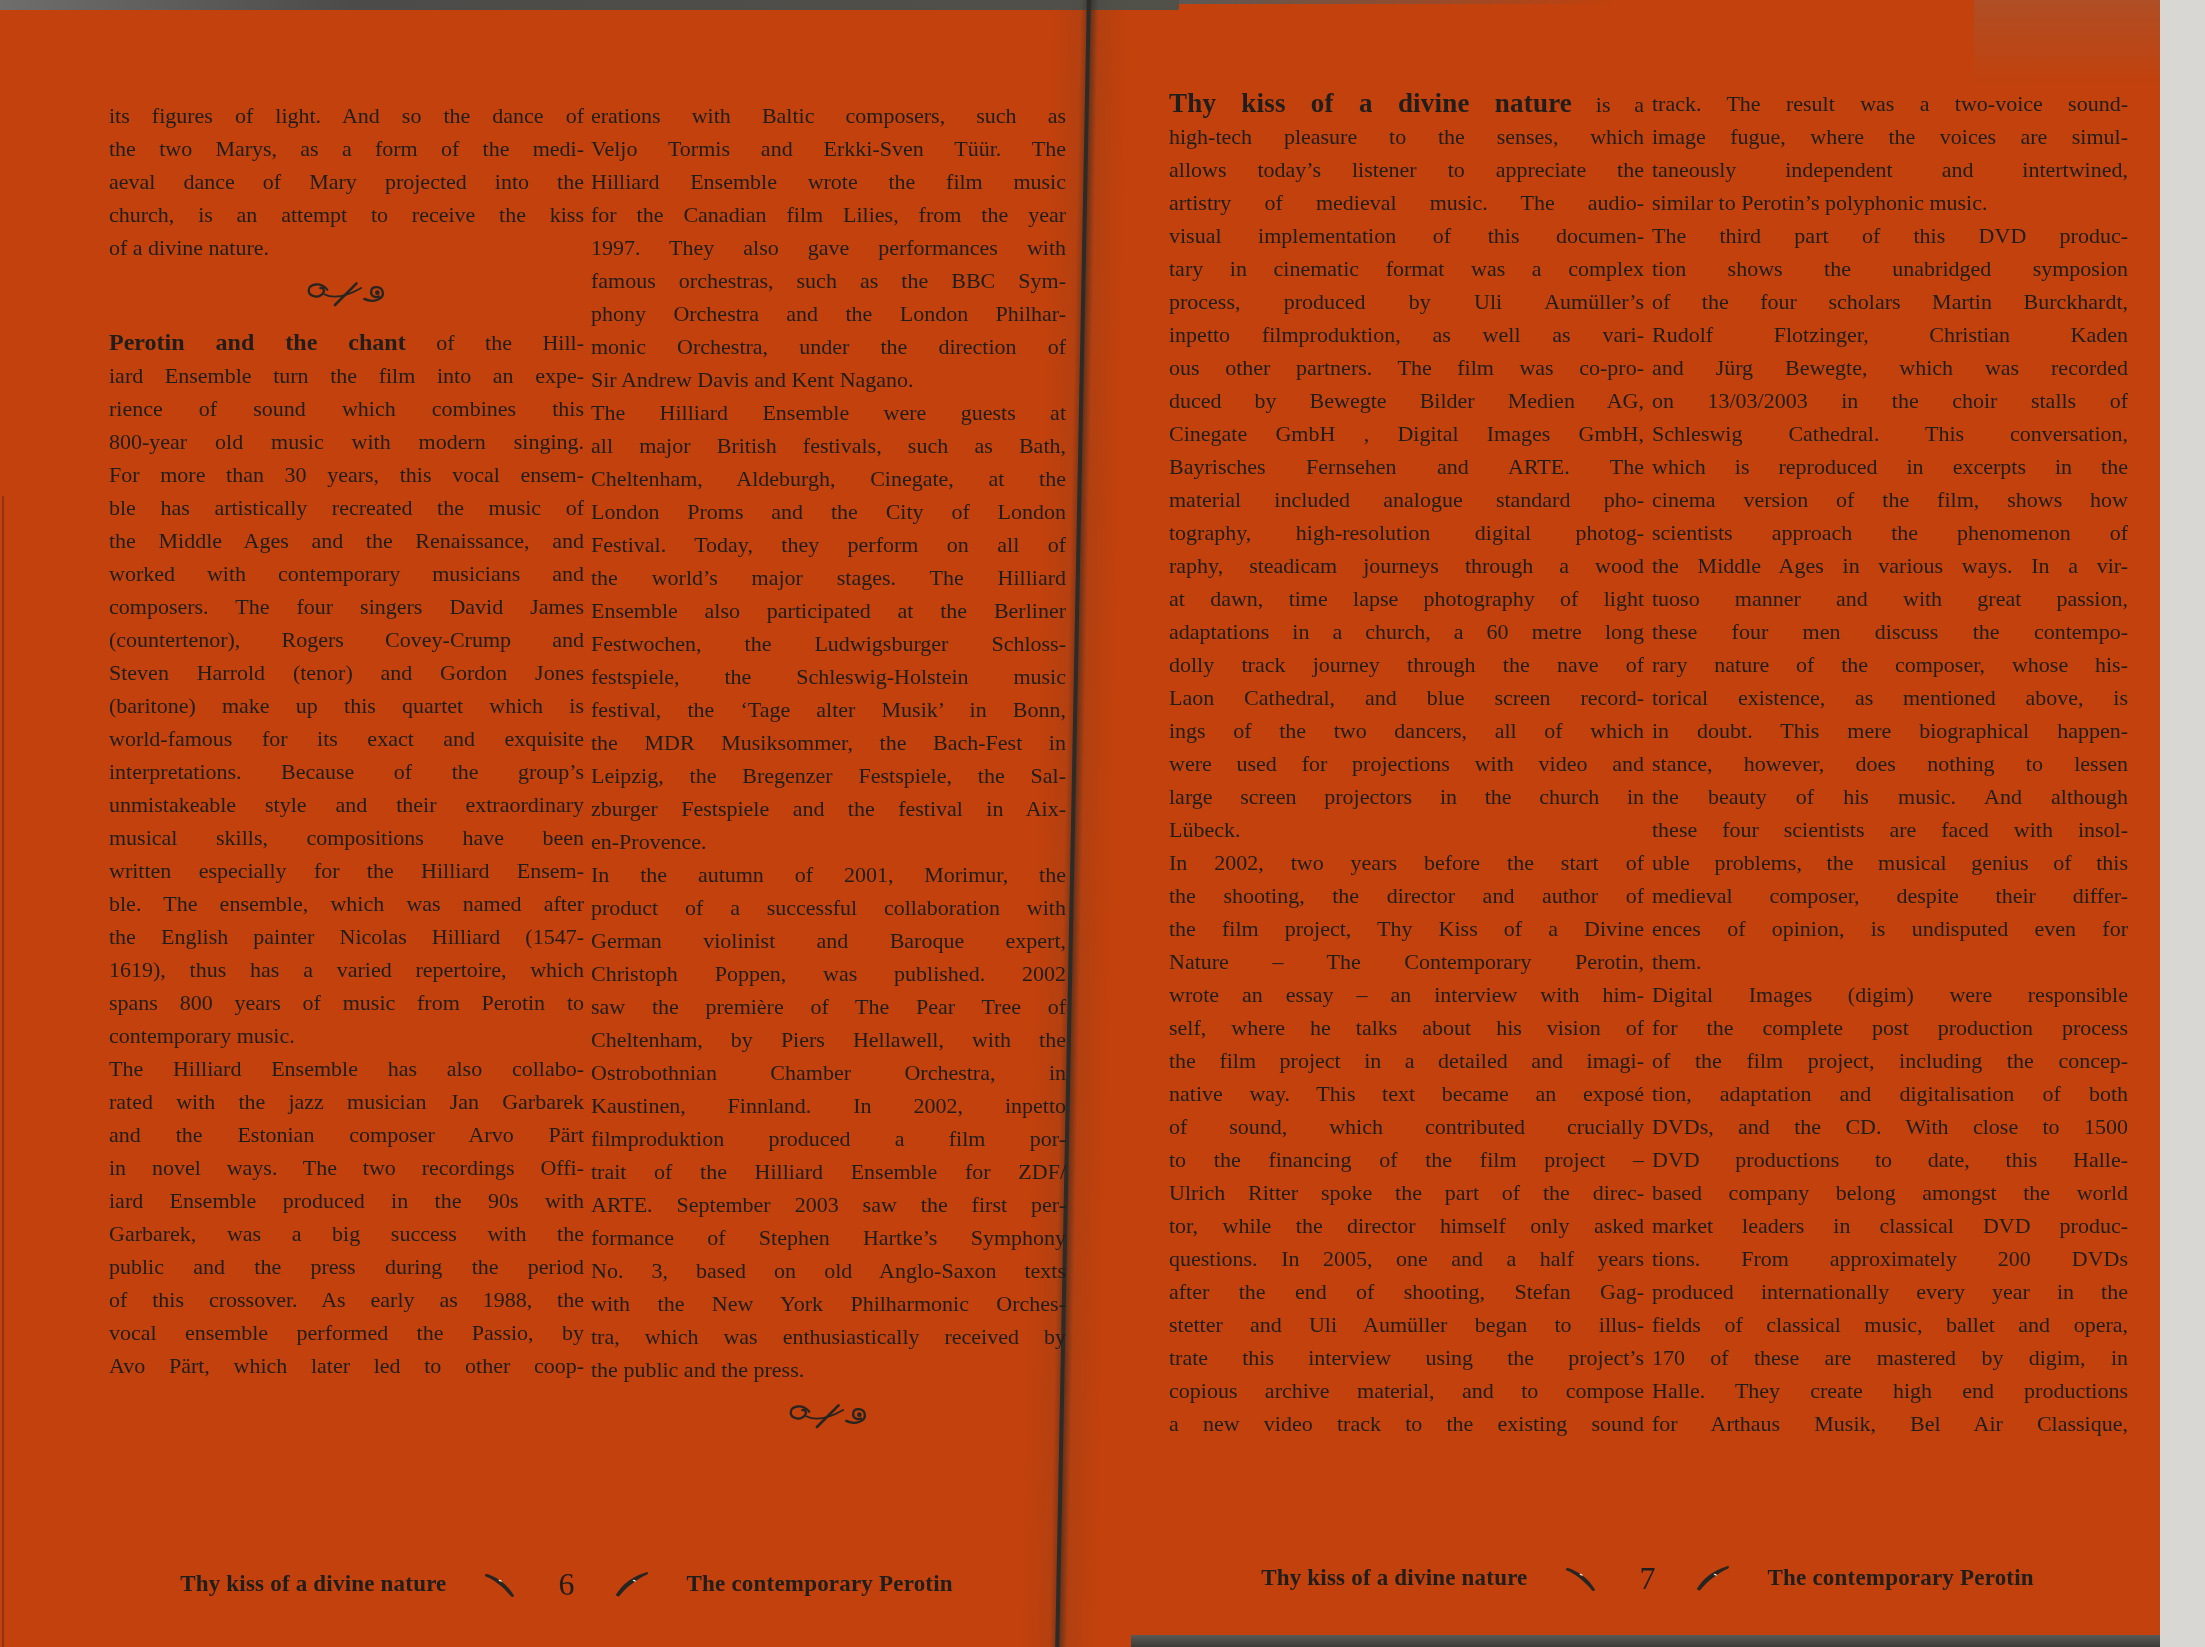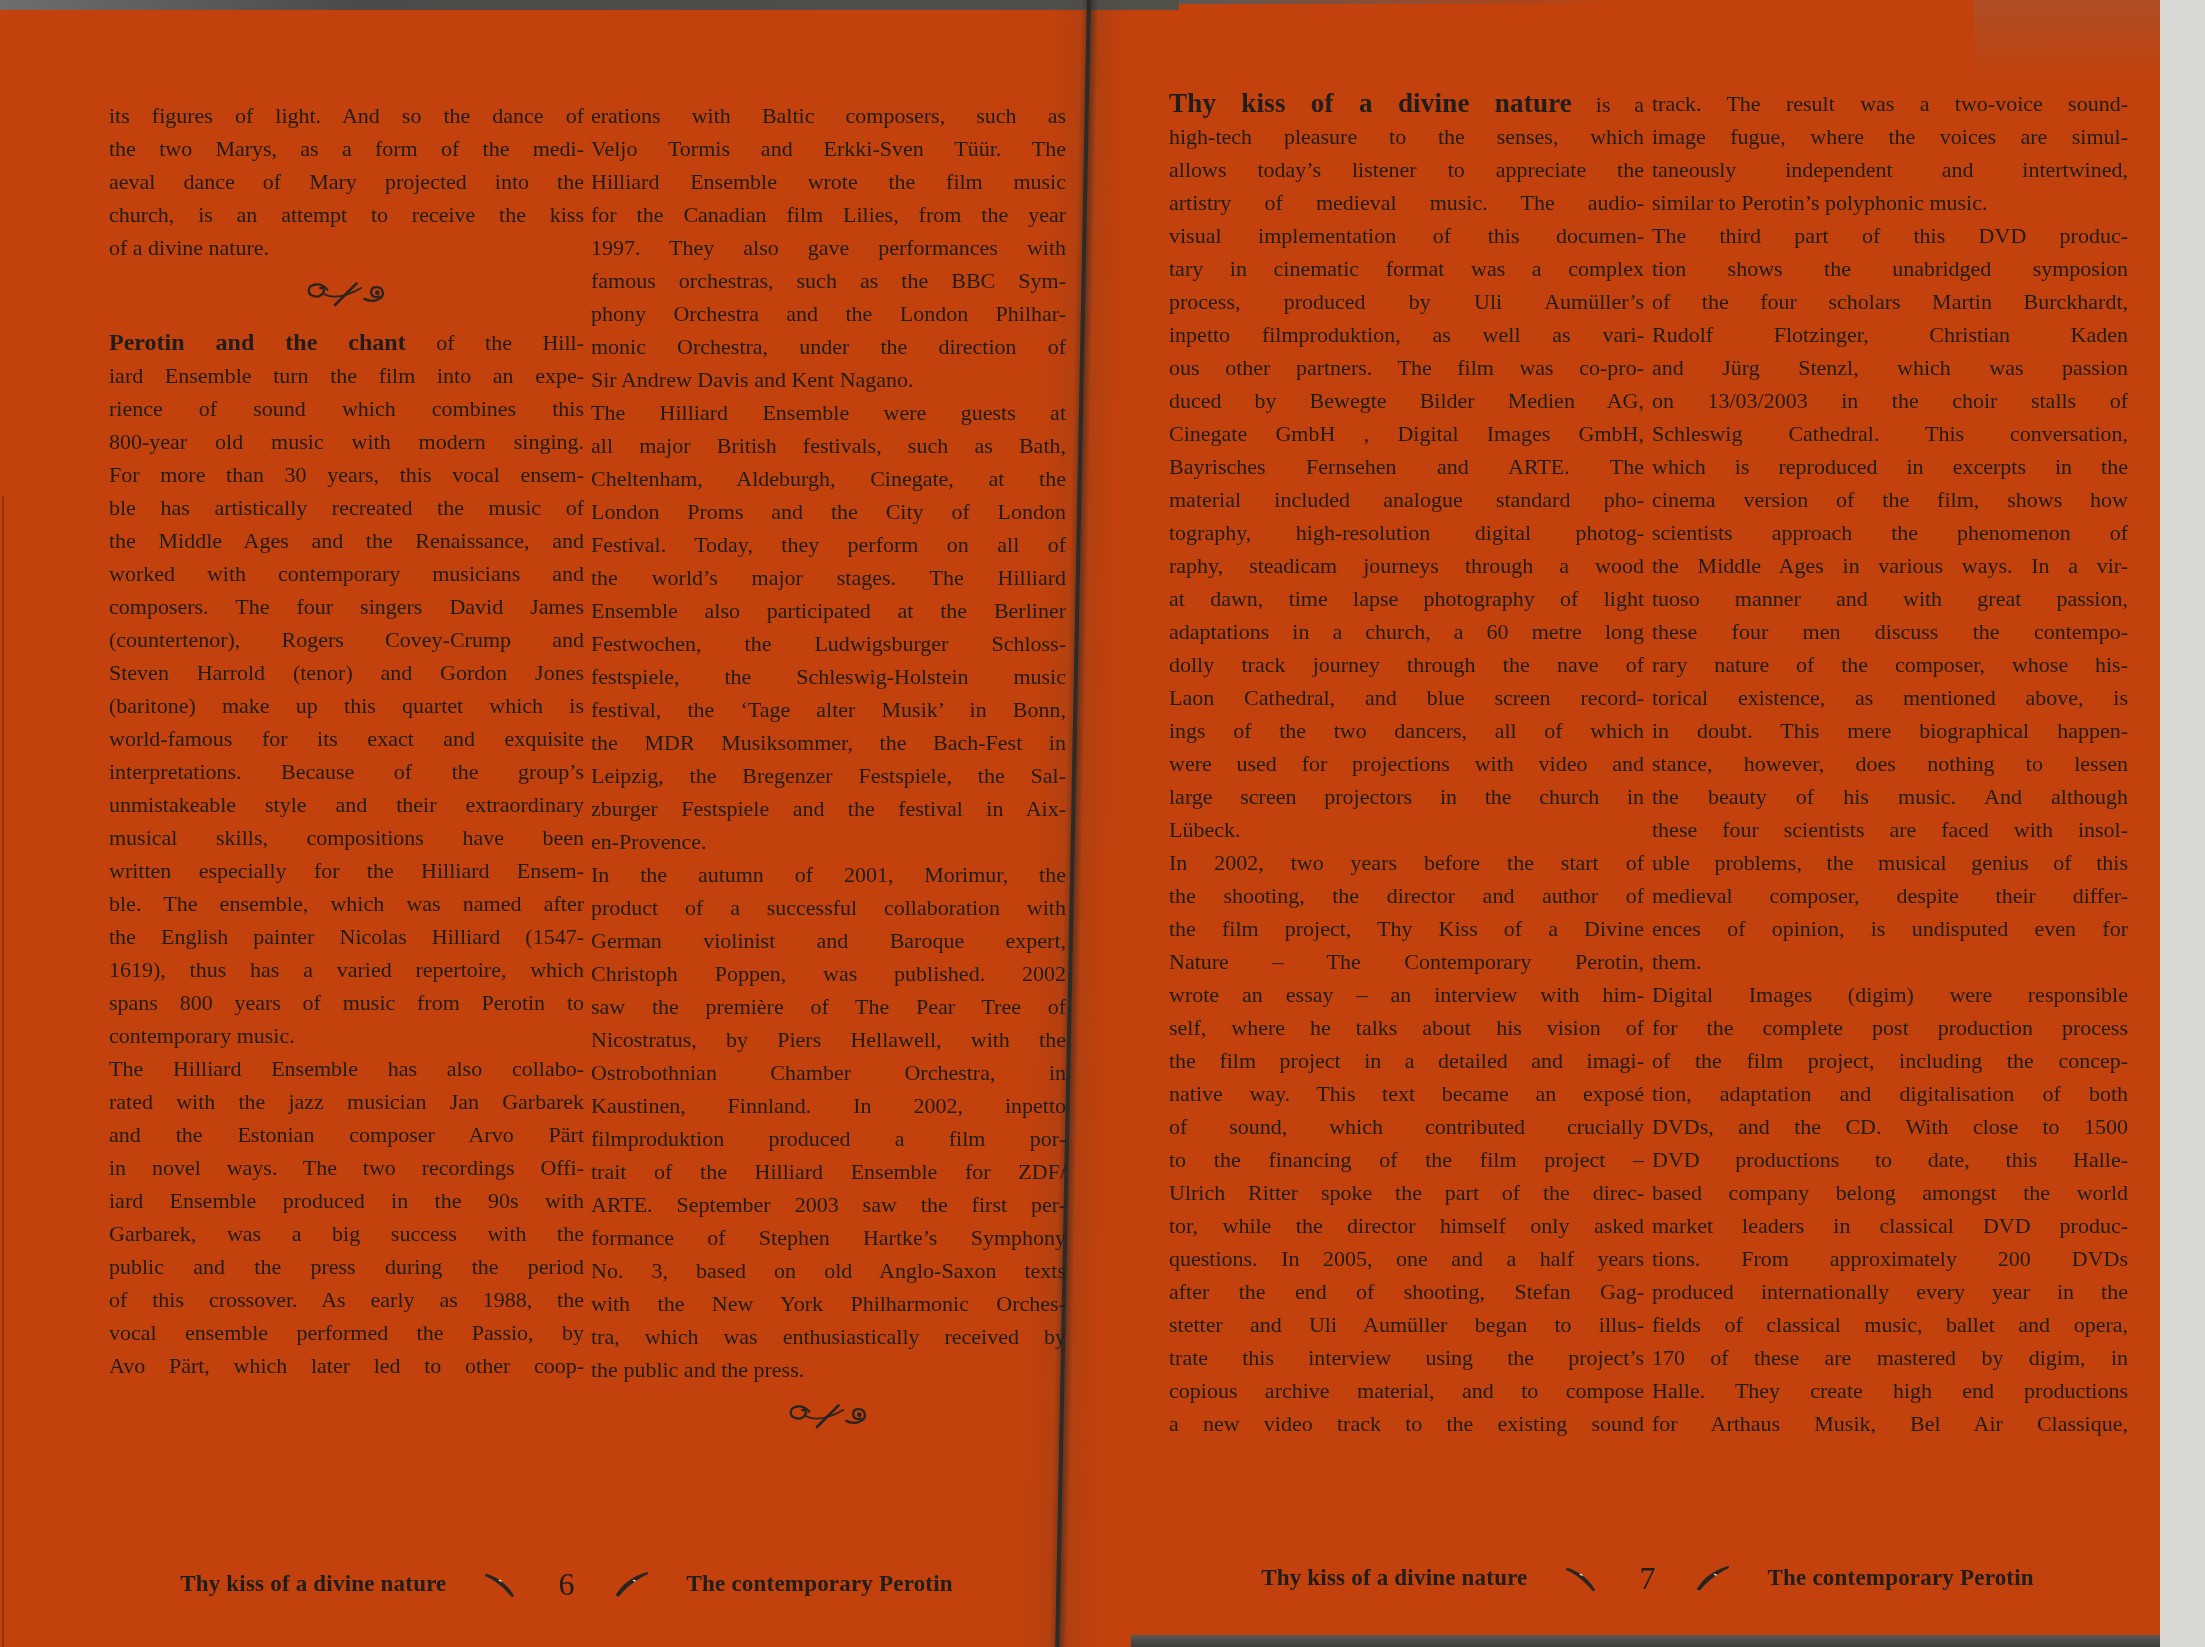--- a/index.html
+++ b/index.html
@@ -126,21 +126,21 @@
           <div class="ln"><span>festival, the ‘Tage alter Musik’ in Bonn,</span></div>
           <div class="ln"><span>the MDR Musiksommer, the Bach-Fest in</span></div>
           <div class="ln"><span>Leipzig, the Bregenzer Festspiele, the Sal-</span></div>
           <div class="ln"><span>zburger Festspiele and the festival in Aix-</span></div>
           <div class="ln nj"><span>en-Provence.</span></div>
           <div class="ln"><span>In the autumn of 2001, Morimur, the</span></div>
           <div class="ln"><span>product of a successful collaboration with</span></div>
           <div class="ln"><span>German violinist and Baroque expert,</span></div>
           <div class="ln"><span>Christoph Poppen, was published. 2002</span></div>
           <div class="ln"><span>saw the première of The Pear Tree of</span></div>
-          <div class="ln"><span>Nicostratus, by Piers Hellawell, with the</span></div>
+          <div class="ln"><span>Cheltenham, by Piers Hellawell, with the</span></div>
           <div class="ln"><span>Ostrobothnian Chamber Orchestra, in</span></div>
           <div class="ln"><span>Kaustinen, Finnland. In 2002, inpetto</span></div>
           <div class="ln"><span>filmproduktion produced a film por-</span></div>
           <div class="ln"><span>trait of the Hilliard Ensemble for ZDF/</span></div>
           <div class="ln"><span>ARTE. September 2003 saw the first per-</span></div>
           <div class="ln"><span>formance of Stephen Hartke’s Symphony</span></div>
           <div class="ln"><span>No. 3, based on old Anglo-Saxon texts</span></div>
           <div class="ln"><span>with the New York Philharmonic Orches-</span></div>
           <div class="ln"><span>tra, which was enthusiastically received by</span></div>
           <div class="ln nj"><span>the public and the press.</span></div>
@@ -219,21 +219,21 @@
     <div class="col" style="left:1652px;top:87px;width:476px;">
         <div class="blk">
           <div class="ln"><span>track. The result was a two-voice sound-</span></div>
           <div class="ln"><span>image fugue, where the voices are simul-</span></div>
           <div class="ln"><span>taneously independent and intertwined,</span></div>
           <div class="ln nj"><span>similar to Perotin’s polyphonic music.</span></div>
           <div class="ln"><span>The third part of this DVD produc-</span></div>
           <div class="ln"><span>tion shows the unabridged symposion</span></div>
           <div class="ln"><span>of the four scholars Martin Burckhardt,</span></div>
           <div class="ln"><span>Rudolf Flotzinger, Christian Kaden</span></div>
-          <div class="ln"><span>and Jürg Stenzl, which was passion</span></div>
+          <div class="ln"><span>and Jürg Bewegte, which was recorded</span></div>
           <div class="ln"><span>on 13/03/2003 in the choir stalls of</span></div>
           <div class="ln"><span>Schleswig Cathedral. This conversation,</span></div>
           <div class="ln"><span>which is reproduced in excerpts in the</span></div>
           <div class="ln"><span>cinema version of the film, shows how</span></div>
           <div class="ln"><span>scientists approach the phenomenon of</span></div>
           <div class="ln"><span>the Middle Ages in various ways. In a vir-</span></div>
           <div class="ln"><span>tuoso manner and with great passion,</span></div>
           <div class="ln"><span>these four men discuss the contempo-</span></div>
           <div class="ln"><span>rary nature of the composer, whose his-</span></div>
           <div class="ln"><span>torical existence, as mentioned above, is</span></div>

